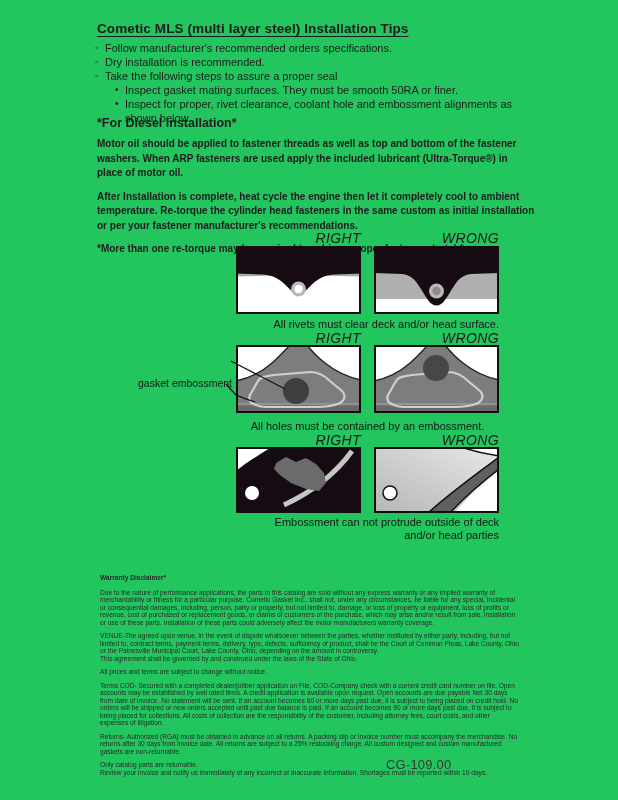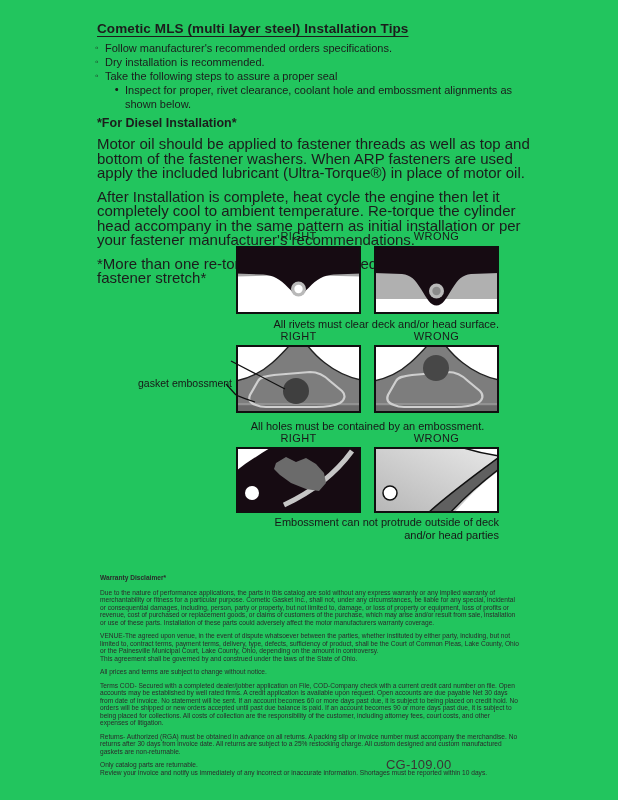--- a/index.html
+++ b/index.html
@@ -15,25 +15,25 @@
   }
 
   .tips { position: absolute; left: 95px; top: 41px; width: 440px; font-size: 11px; line-height: 14px; }
   .bullet-line { position: relative; padding-left: 10px; }
   .bullet-line .marker { position: absolute; left: 0; top: 0; font-size: 10px; }
   .sub-bullet-line { position: relative; padding-left: 30px; }
   .sub-bullet-line .marker { position: absolute; left: 20px; top: 0; font-size: 10px; }
 
   .diesel { position: absolute; left: 97px; top: 116px; width: 438px; }
   .diesel-heading { font-size: 12.5px; font-weight: bold; margin-bottom: 7px; }
-  .diesel p { font-size: 15px; line-height: 14.5px; margin-bottom: 9px; }
+  .diesel p { font-size: 10px; line-height: 14.5px; margin-bottom: 9px; font-weight: bold; }
 
   .diagram-area { position: absolute; left: 236px; top: 230px; width: 263px; }
   .rw-header { position: absolute; width: 263px; display: flex; }
-  .rw-header span { width: 125px; text-align: center; font-size: 11px; letter-spacing: 0.4px; color: #1a1a1a; }
+  .rw-header span { width: 125px; text-align: right; font-size: 14px; letter-spacing: 0.4px; color: #1a1a1a; font-style: italic; }
   .rw-header span + span { margin-left: 13px; }
   .dia-box { position: absolute; width: 125px; }
   .dia-box svg { display: block; }
   .caption { font-size: 11px; line-height: 13px; color: #171717; text-align: right; }
 
   .side-label { position: absolute; left: 108px; width: 124px; text-align: right; font-size: 10.5px; line-height: 12.5px; color: #171717; }
 
   .leader-overlay { position: absolute; left: 225px; top: 340px; width: 75px; height: 75px; z-index: 6; pointer-events: none; }
 
   .legal { position: absolute; left: 100px; top: 574px; width: 419px; font-size: 6.6px; line-height: 7.5px; color: #2b2b2b; }
@@ -58,31 +58,32 @@
     <div class="bullet-line">
       <span class="marker">◦</span>
       <span>Dry installation is recommended.</span>
     </div>
     <div class="bullet-line">
       <span class="marker">◦</span>
       <span>Take the following steps to assure a proper seal</span>
     </div>
     <div class="sub-bullet-line">
       <span class="marker">•</span>
+      <span>Inspect gasket mating surfaces.  They must be smooth 50RA or finer.</span>
     </div>
     <div class="sub-bullet-line">
       <span class="marker">•</span>
       <span>Inspect for proper, rivet clearance, coolant hole and embossment alignments as shown below.</span>
     </div>
   </div>
 
   <div class="diesel">
     <div class="diesel-heading">*For Diesel Installation*</div>
     <p>Motor oil should be applied to fastener threads as well as top and bottom of the fastener washers. When ARP fasteners are used apply the included lubricant (Ultra-Torque®) in place of motor oil.</p>
-    <p>After Installation is complete, heat cycle the engine then let it completely cool to ambient temperature. Re-torque the cylinder head accompany in the same pattern as initial installation or per your fastener manufacturer's recommendations.</p>
+    <p>After Installation is complete, heat cycle the engine then let it completely cool to ambient temperature. Re-torque the cylinder head fasteners in the same custom as initial installation or per your fastener manufacturer's recommendations.</p>
     <p>*More than one re-torque may be required to achieve proper fastener stretch*</p>
   </div>
 
   <div class="diagram-area">
 
     <div class="rw-header" style="top:0;">
       <span>RIGHT</span>
       <span>WRONG</span>
     </div>
 

